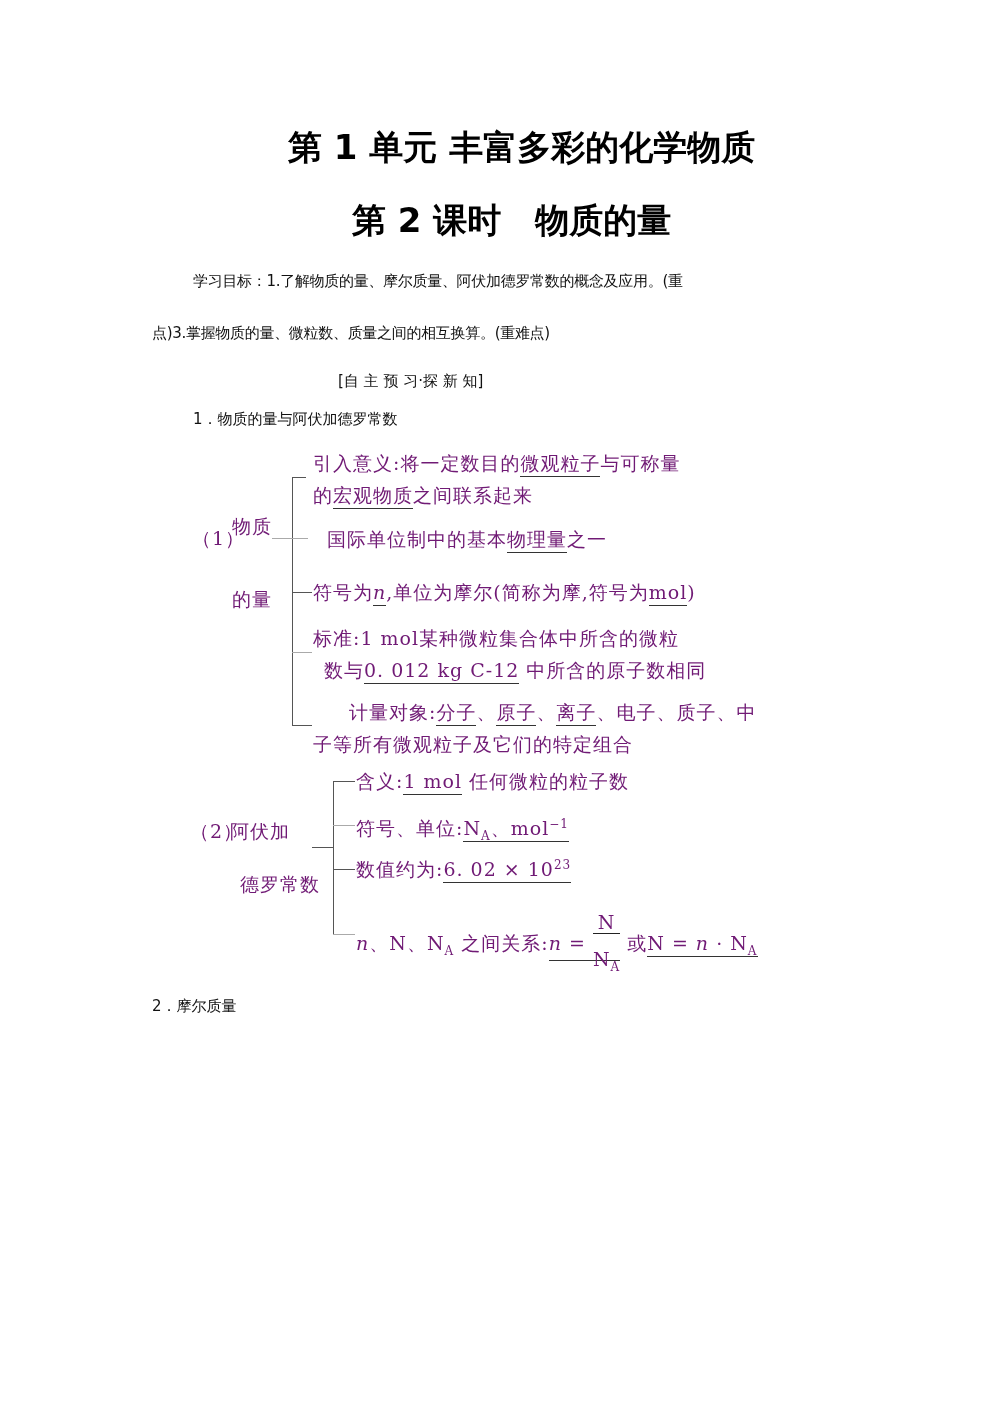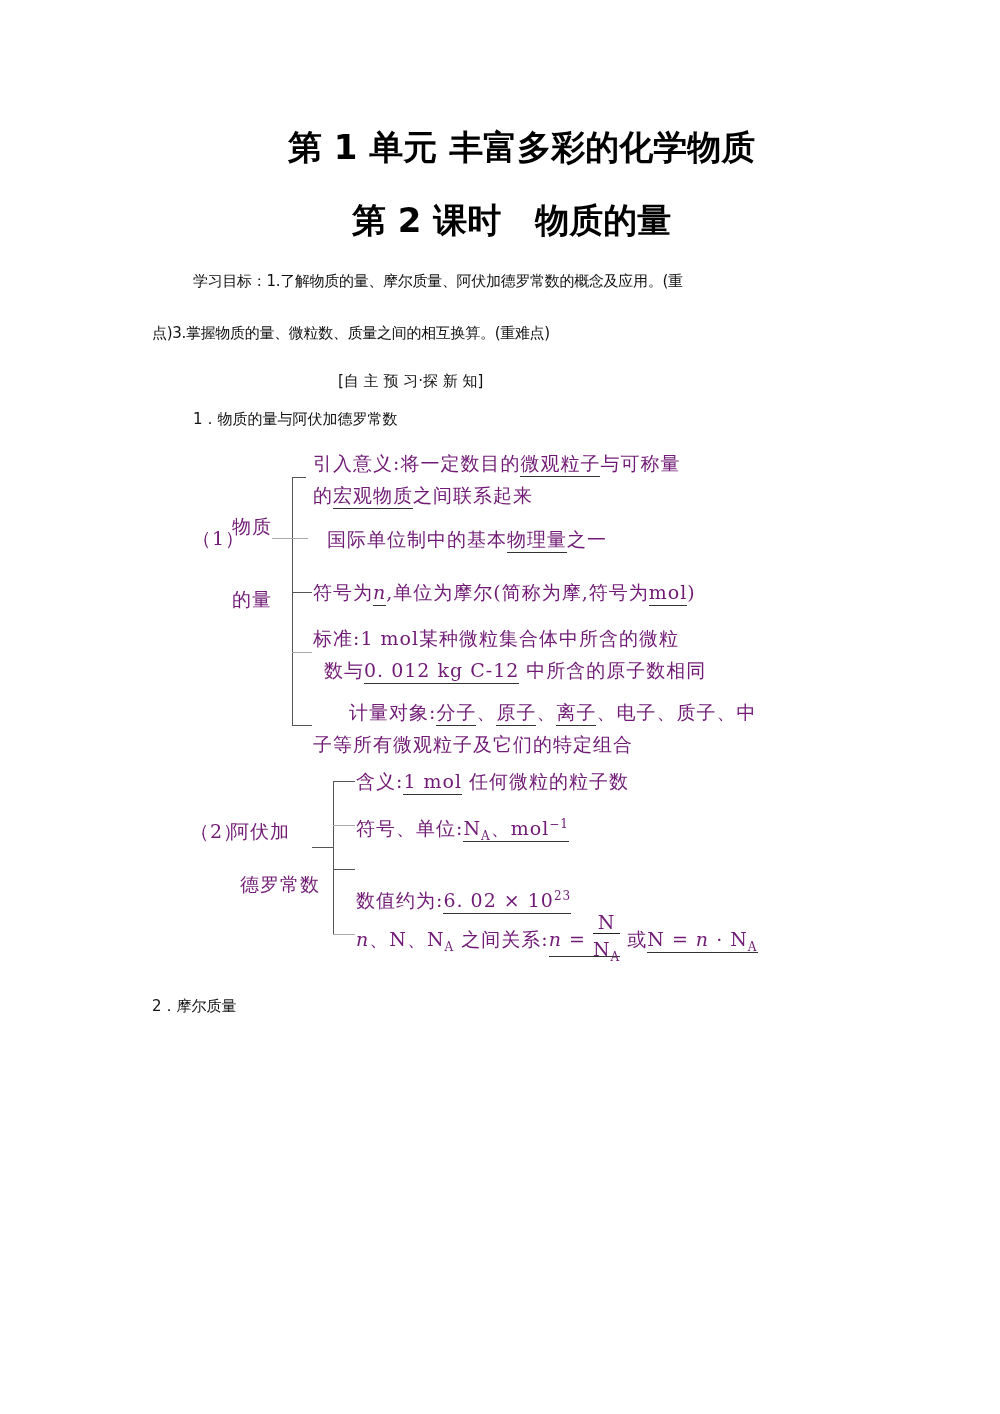--- a/index.html
+++ b/index.html
@@ -9,21 +9,21 @@
   .title { font-family: "DejaVu Sans", "Liberation Sans", sans-serif; font-weight:bold;
            font-size:34px; color:#000; letter-spacing:0px; }
   .body-sans { font-family: "DejaVu Sans", "Liberation Sans", sans-serif; font-size:15px; color:#111; }
   .tree { font-family: "DejaVu Serif", "Liberation Serif", serif; font-size:19px; color:#701a75; letter-spacing:1px; }
   .ul { border-bottom:1px solid #333; padding-bottom:2px; }
   .line { position:absolute; background:#555; }
   .lineg { position:absolute; background:#aaa; }
   sub, sup { font-size:12px; }
   .frac { display:inline-block; vertical-align:middle; text-align:center; }
   .frac .num { display:block; border-bottom:1px solid #222; padding:0 4px; line-height:22px; }
-  .frac .den { display:block; line-height:30px; }
+  .frac .den { display:block; line-height:25px;margin-top:13px; }
 </style>
 </head>
 <body>
 
 <div class="abs title" style="left:288px; top:125px;">第 1 单元  丰富多彩的化学物质</div>
 <div class="abs title" style="left:352px; top:198px;">第 2 课时　物质的量</div>
 
 <div class="abs body-sans" style="left:193px; top:272px; letter-spacing:-0.3px;">学习目标：1.了解物质的量、摩尔质量、阿伏加德罗常数的概念及应用。(重</div>
 <div class="abs body-sans" style="left:152px; top:324px; letter-spacing:-0.3px;">点)3.掌握物质的量、微粒数、质量之间的相互换算。(重难点)</div>
 
@@ -81,20 +81,20 @@
 <div class="abs tree" style="left:190px; top:819px;">（2）</div>
 <div class="abs tree" style="left:230px; top:819px;">阿伏加</div>
 <div class="abs tree" style="left:230px; top:872px;margin-left:10px;">德罗常数</div>
 
 <div class="abs tree" style="left:356px; top:769px;">
   <span>含义:</span><span class="ul">1 mol</span><span> 任何微粒的粒子数</span>
 </div>
 <div class="abs tree" style="left:356px; top:816px;">
   <span>符号、单位:</span><span class="ul"><span>N</span><sub>A</sub><span>、mol</span><sup>−1</sup></span>
 </div>
-<div class="abs tree" style="left:356px; top:857px;margin-top:31px;">
+<div class="abs tree" style="left:356px; top:857px;">
   <span>数值约为:</span><span class="ul"><span>6. 02 × 10</span><sup>23</sup></span>
 </div>
 <div class="abs tree" style="left:356px; top:911px;">
   <i>n</i><span>、N、N</span><sub>A</sub><span> 之间关系:</span><span class="ul" style="padding-bottom:6px;"><i>n =</i> <span class="frac"><span class="num">N</span><span class="den"><span>N</span><sub>A</sub></span></span></span><span> 或</span><span class="ul"><span>N = </span><i>n</i><span> · N</span><sub>A</sub></span>
 </div>
 
 <div class="abs body-sans" style="left:152px; top:997px;">2．摩尔质量</div>
 
 </body></html>

